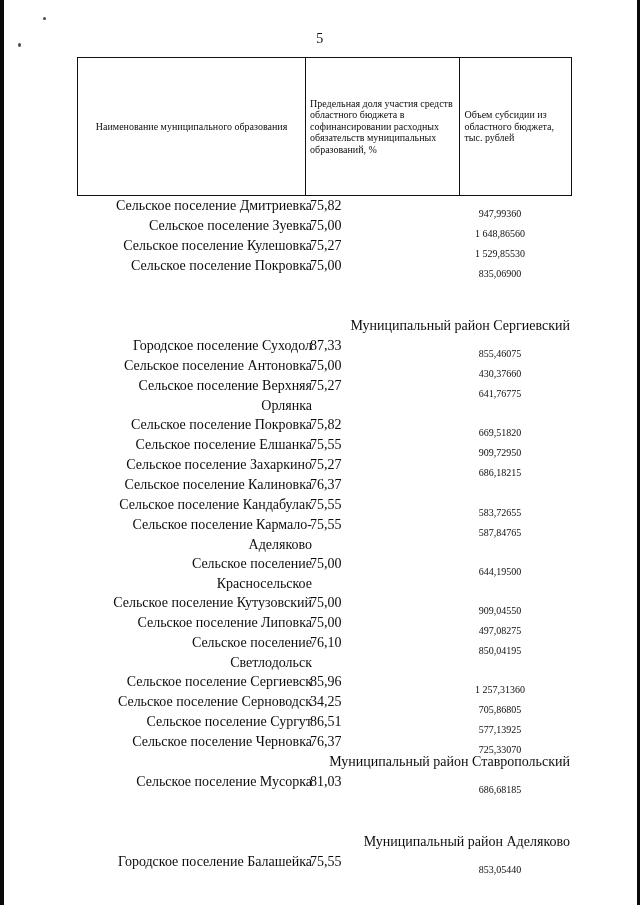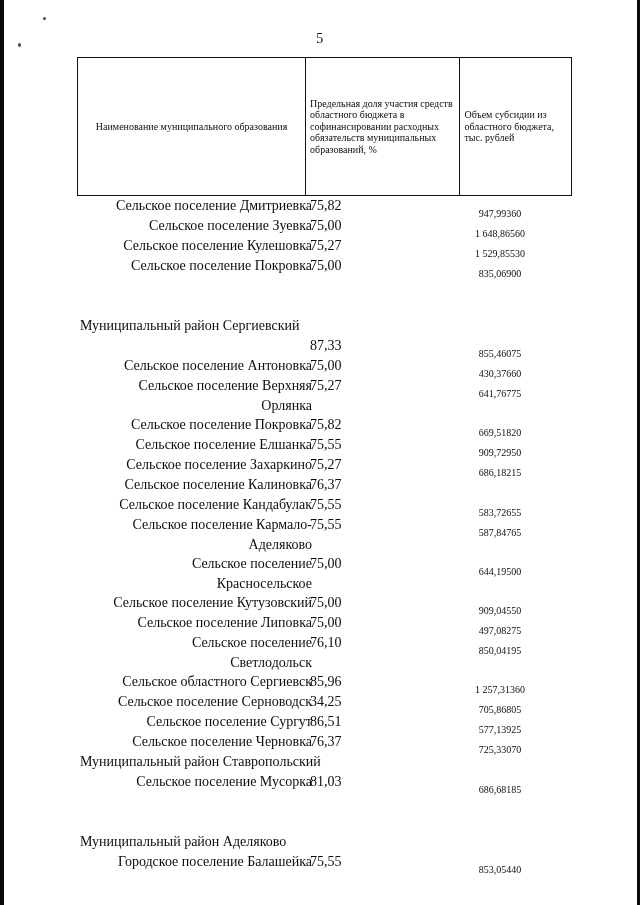--- a/index.html
+++ b/index.html
@@ -118,21 +118,21 @@
 
   .section-head {
     position: relative;
     height: 20px;
   }
   .section-head .section-title {
     position: absolute;
     left: 80px;
     top: 0;
     width: 490px;
-    text-align: left;
+    text-align: right;
     font-size: 14px;
     line-height: 19.5px;
   }
 </style>
 </head>
 <body>
 
 <div class="page">
 
   <div class="scan-edge-left"></div>
@@ -168,20 +168,21 @@
         <div class="cell-name">Сельское поселение Покровка</div>
         <div class="cell-share">75,00</div>
         <div class="cell-amount">835,06900</div>
       </div>
       <div class="row spacer-row"></div>
       <div class="row spacer-row"></div>
       <div class="section-head">
         <div class="section-title">Муниципальный район Сергиевский</div>
       </div>
       <div class="row">
+        <div class="cell-name">Городское поселение Суходол</div>
         <div class="cell-share">87,33</div>
         <div class="cell-amount">855,46075</div>
       </div>
       <div class="row">
         <div class="cell-name">Сельское поселение Антоновка</div>
         <div class="cell-share">75,00</div>
         <div class="cell-amount">430,37660</div>
       </div>
       <div class="row two-line">
         <div class="cell-name">Сельское поселение Верхняя
@@ -235,21 +236,21 @@
         <div class="cell-share">75,00</div>
         <div class="cell-amount">497,08275</div>
       </div>
       <div class="row two-line">
         <div class="cell-name">Сельское поселение
 Светлодольск</div>
         <div class="cell-share">76,10</div>
         <div class="cell-amount">850,04195</div>
       </div>
       <div class="row">
-        <div class="cell-name">Сельское областного Сергиевск</div>
+        <div class="cell-name">Сельское поселение Сергиевск</div>
         <div class="cell-share">85,96</div>
         <div class="cell-amount">1 257,31360</div>
       </div>
       <div class="row">
         <div class="cell-name">Сельское поселение Серноводск</div>
         <div class="cell-share">34,25</div>
         <div class="cell-amount">705,86805</div>
       </div>
       <div class="row">
         <div class="cell-name">Сельское поселение Сургут</div>

